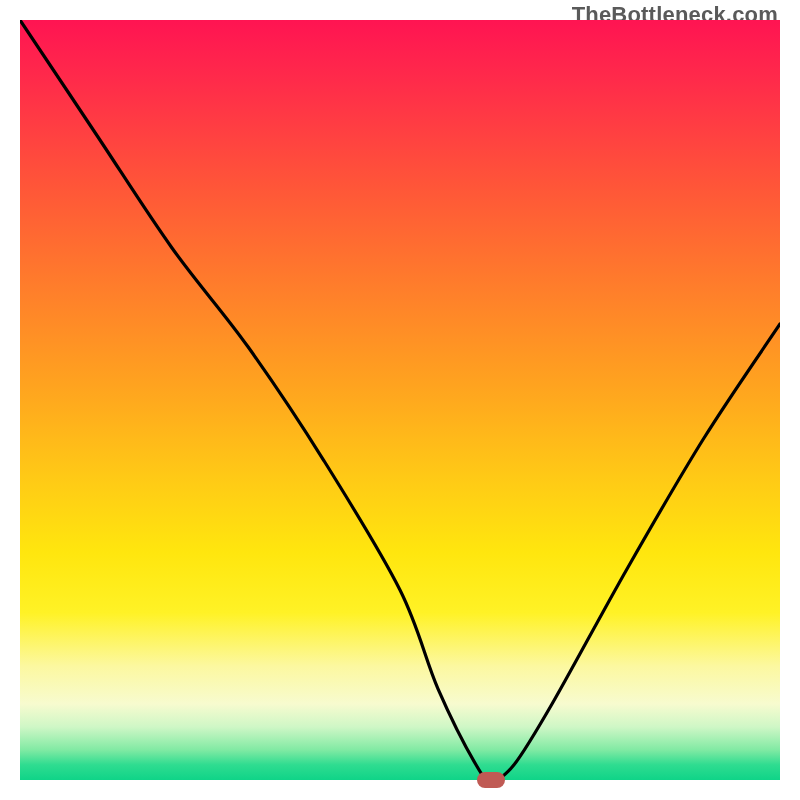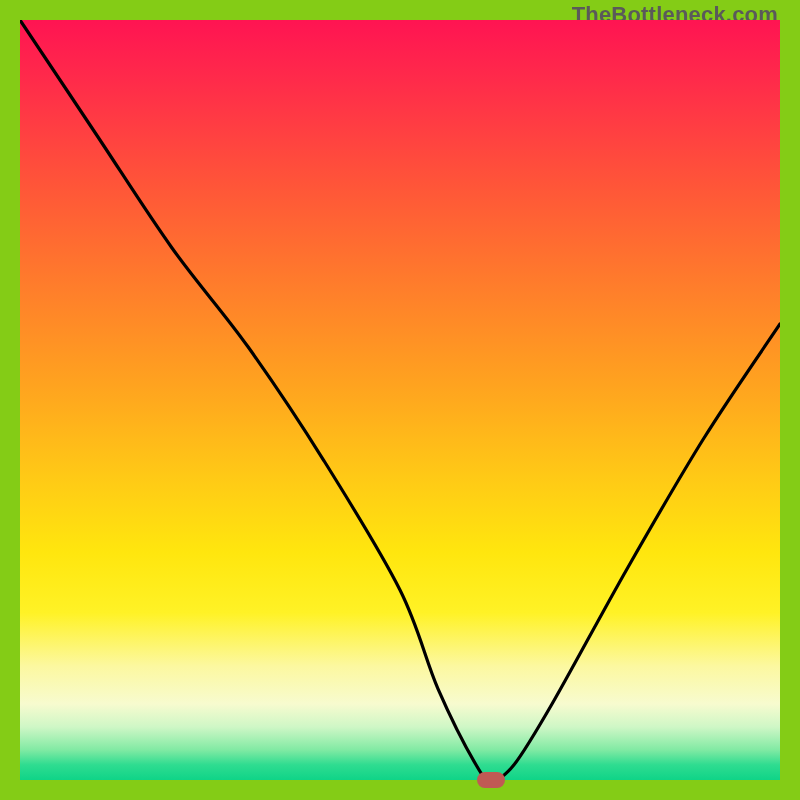--- a/index.html
+++ b/index.html
@@ -8,21 +8,21 @@
     width: 800px;
     height: 800px;
     background: #000;
     overflow: hidden;
     font-family: Arial, Helvetica, sans-serif;
   }
   .frame {
     position: relative;
     width: 800px;
     height: 800px;
-    background: #84cc16;
+    background: #ffffff;
   }
   .plot {
     position: absolute;
     left: 20px;
     top: 20px;
     width: 760px;
     height: 760px;
     background: linear-gradient(to bottom,
       #ff1452 0%,
       #ff2b4a 8%,

